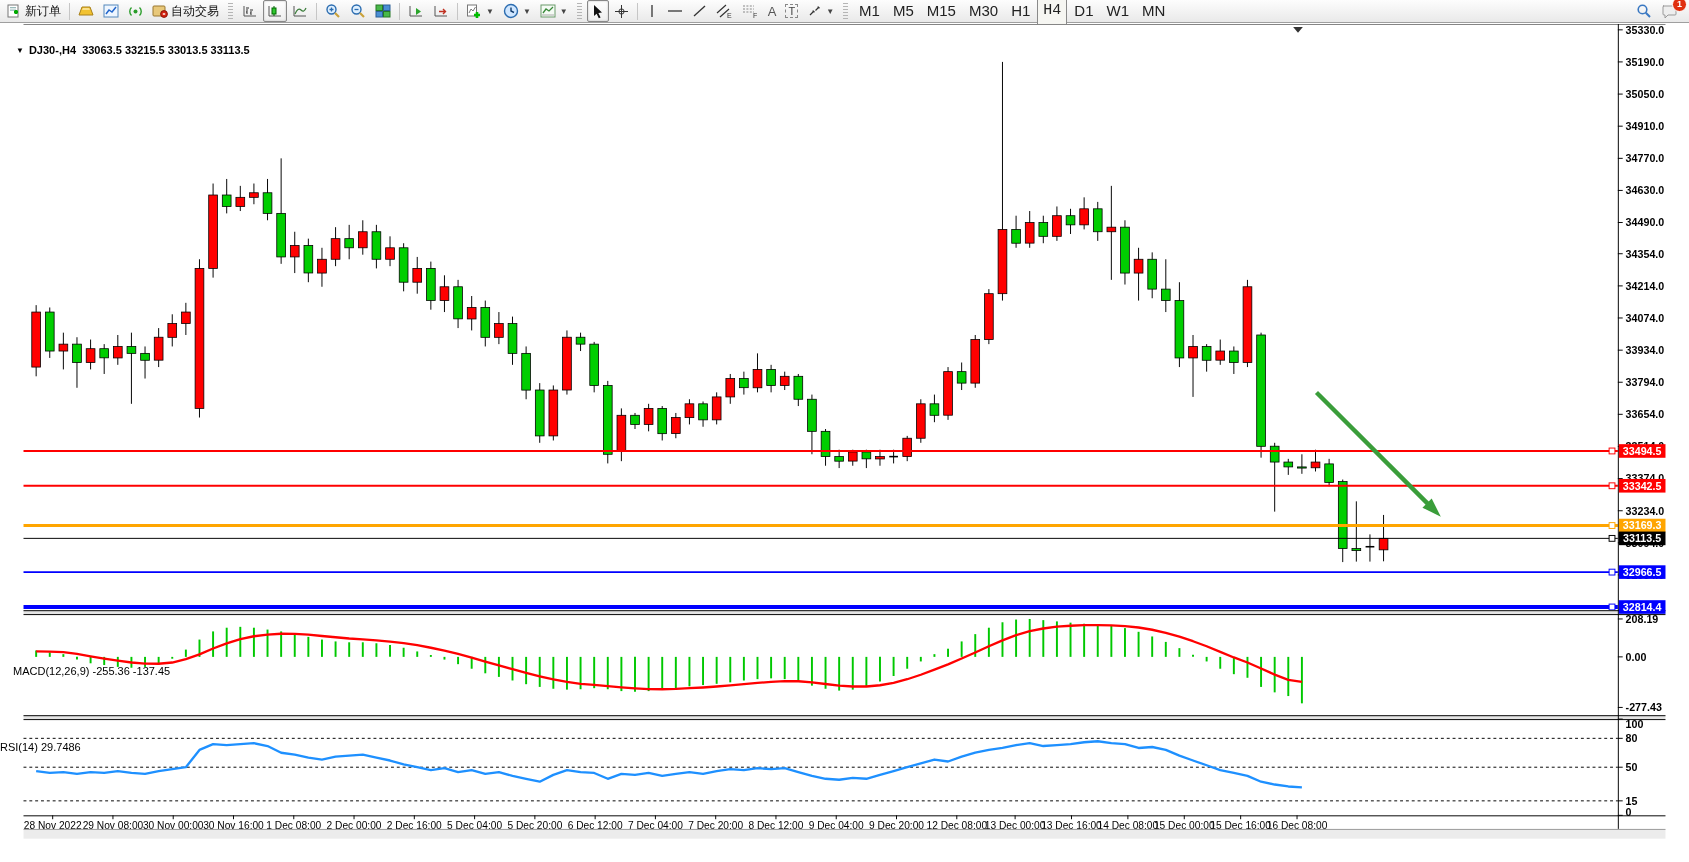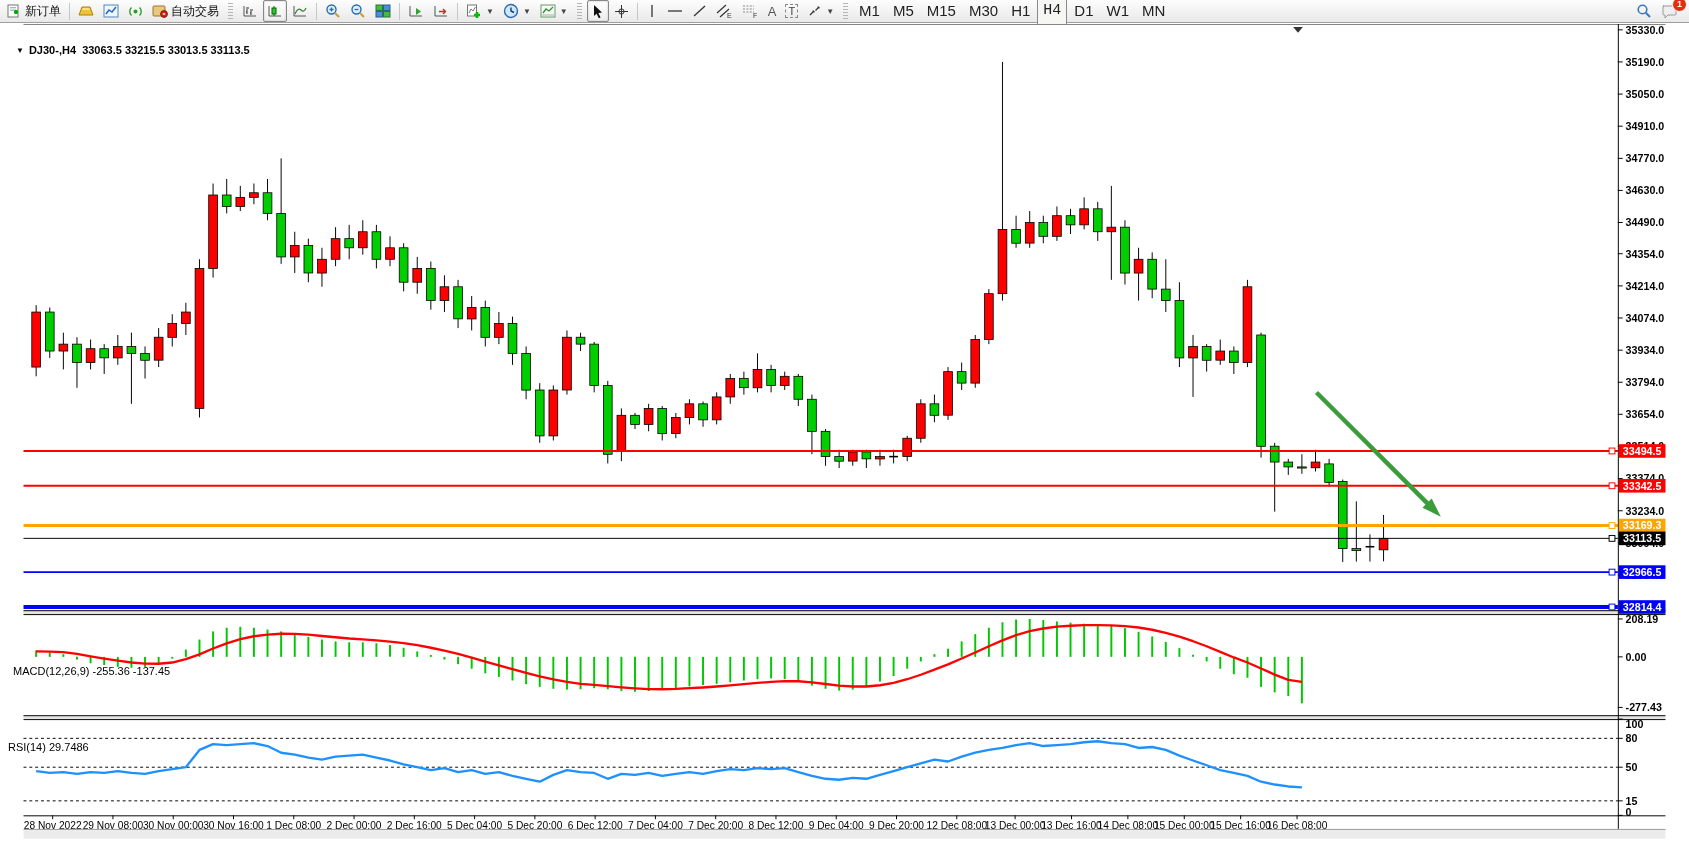--- a/index.html
+++ b/index.html
@@ -22,21 +22,21 @@
   .spacer{flex:1;}
   .badge{position:absolute;top:-4px;right:-6px;background:#e03010;color:#fff;border-radius:50%;
     width:13px;height:13px;font-size:9px;font-weight:bold;line-height:13px;text-align:center;border:1px solid #fff;}
   
   #chartwrap{position:absolute;left:0;top:24px;width:1689px;height:838px;}
   svg text{font-family:"Liberation Sans",sans-serif;}
   .ovl{position:absolute;font-size:11px;color:#000;white-space:nowrap;}
   #title-ovl{left:16px;top:20px;font-weight:bold;}
   #title-ovl .tri{font-size:8px;vertical-align:1px;margin-right:5px;}
   #macd-ovl{left:13px;top:609px;margin-top:32px;}
-  #rsi-ovl{left:8px;top:717px;}
+  #rsi-ovl{left:0;top:717px;}
 </style>
 </head>
 <body>
 
 <div class="toolbar">
   <div class="tbtn">
     <svg width="15" height="15" viewBox="0 0 15 15">
         <rect x="1" y="1" width="10" height="12" fill="#fff" stroke="#777"></rect>
         <rect x="3" y="3" width="6" height="1.3" fill="#9bb"></rect>
         <rect x="3" y="5.5" width="6" height="1.3" fill="#9bb"></rect>

